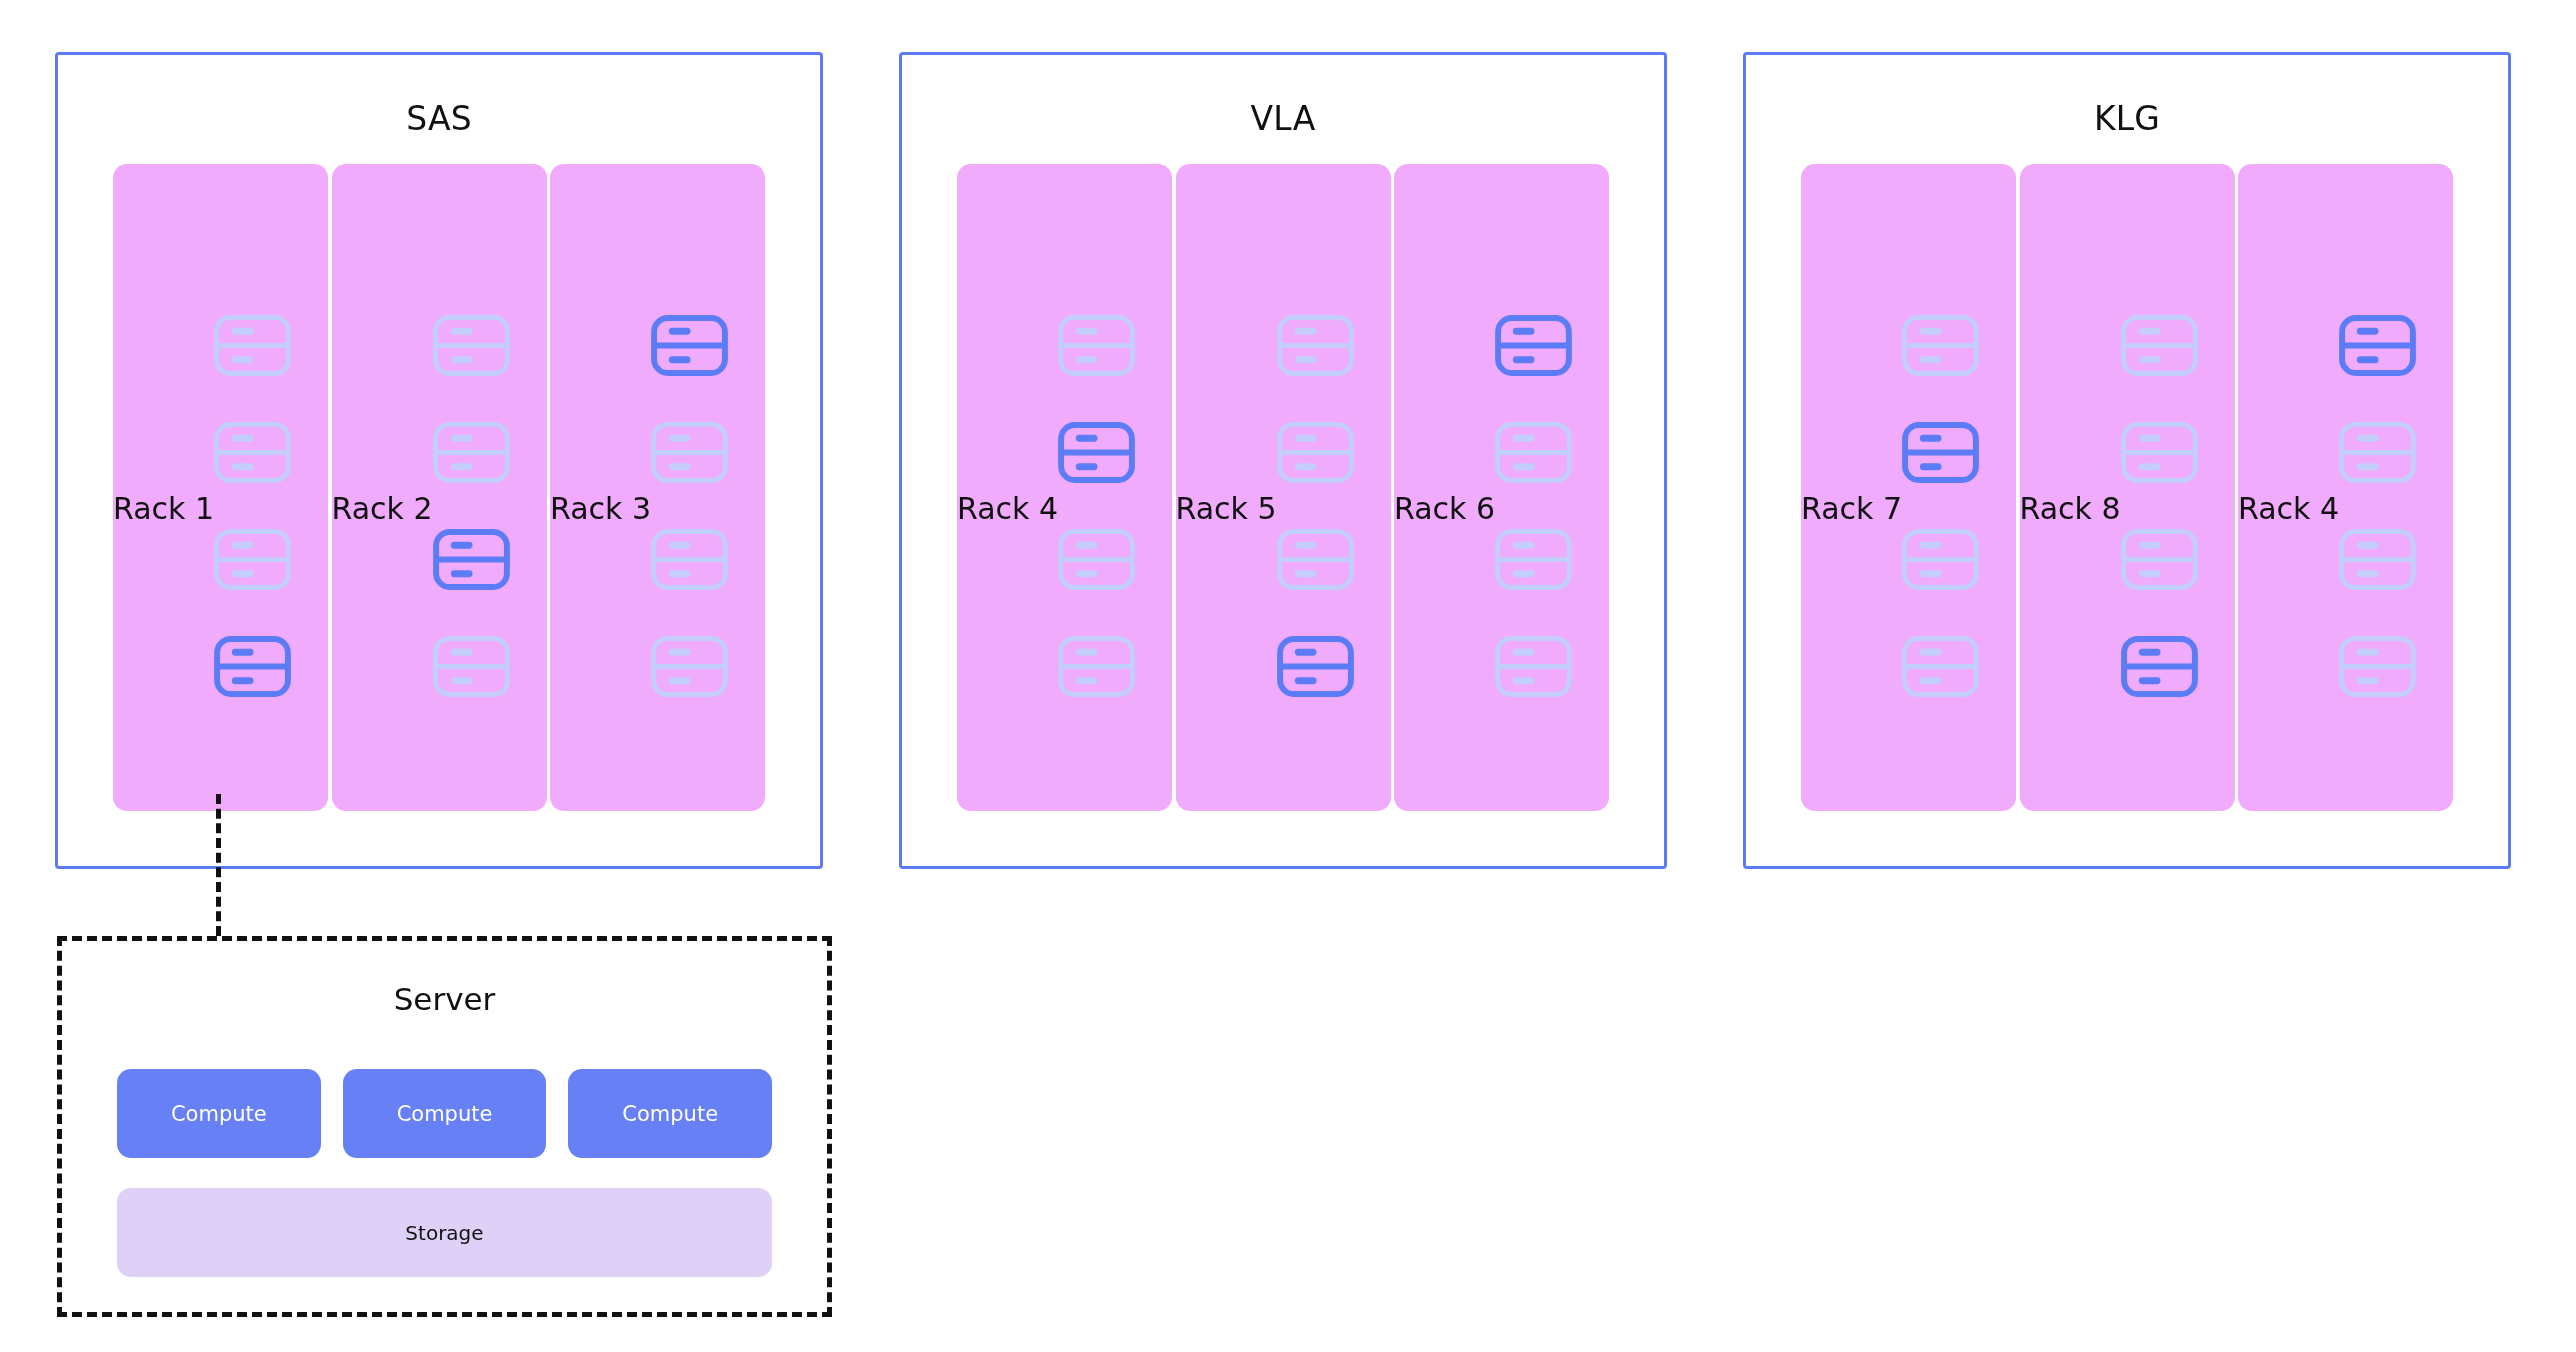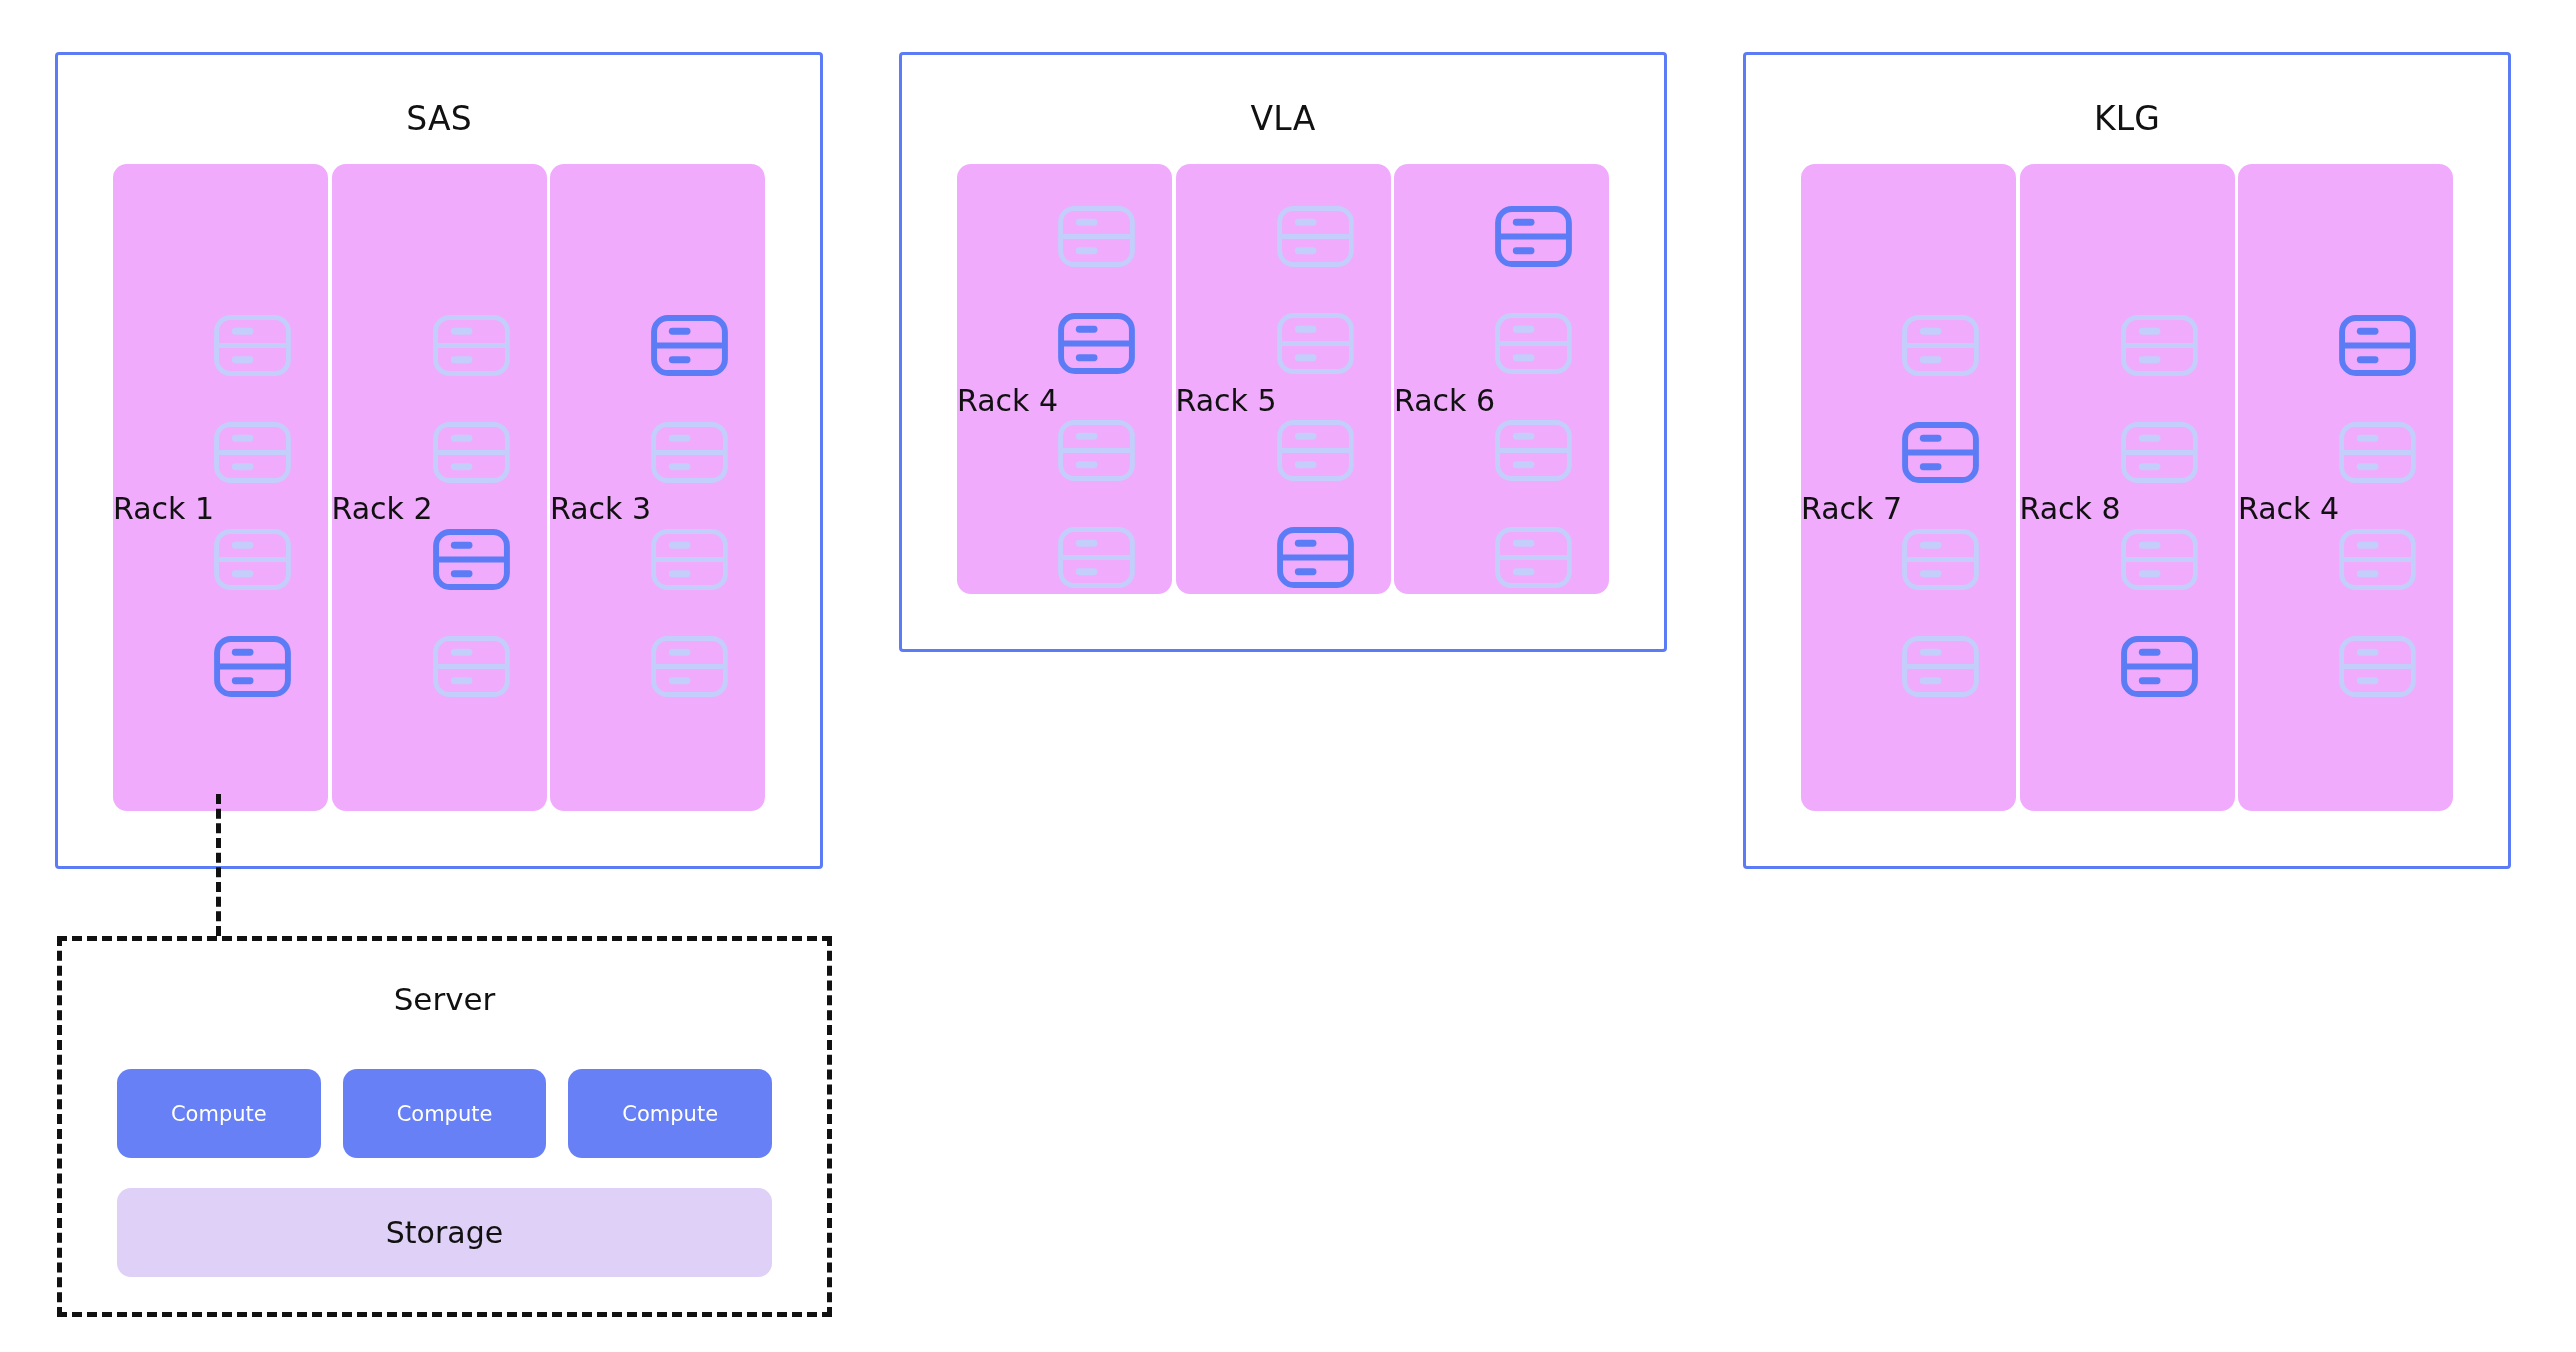--- a/index.html
+++ b/index.html
@@ -154,21 +154,21 @@
     top: 247px;
   }
   .storage {
     height: 89px;
     background: #ded0f7;
     border-radius: 14px;
     display: flex;
     align-items: center;
     justify-content: center;
     color: #111111;
-    font-size: 30px;
+    font-size: 20px;
   }
 </style>
 </head>
 <body>
 
 <div id="canvas">
 
   <div class="group" style="left:55px; top:41px; width:768px; height:817px;">
     <div class="group-title">SAS</div>
     <div class="rack-row">
@@ -259,21 +259,21 @@
             <line class="divider" x1="2.5" y1="31" x2="75.5" y2="31"></line>
             <rect class="dash" x="18" y="13" width="22" height="7" rx="3.5"></rect>
             <rect class="dash" x="18" y="42" width="22" height="7" rx="3.5"></rect>
           </svg>
         </div>
       </div>
 
     </div>
   </div>
 
-  <div class="group" style="left:899px; top:41px; width:768px; height:600px;padding-left:21px;">
+  <div class="group" style="left:899px; top:41px; width:768px; height:817px;padding-left:21px;">
     <div class="group-title">VLA</div>
     <div class="rack-row">
 
       <div class="rack">
         <div class="rack-title">Rack 4</div>
         <div class="slots">
           <svg class="server-icon" viewBox="0 0 78 62">
             <rect class="frame" x="2.5" y="2.5" width="73" height="57" rx="14"></rect>
             <line class="divider" x1="2.5" y1="31" x2="75.5" y2="31"></line>
             <rect class="dash" x="18" y="13" width="22" height="7" rx="3.5"></rect>

